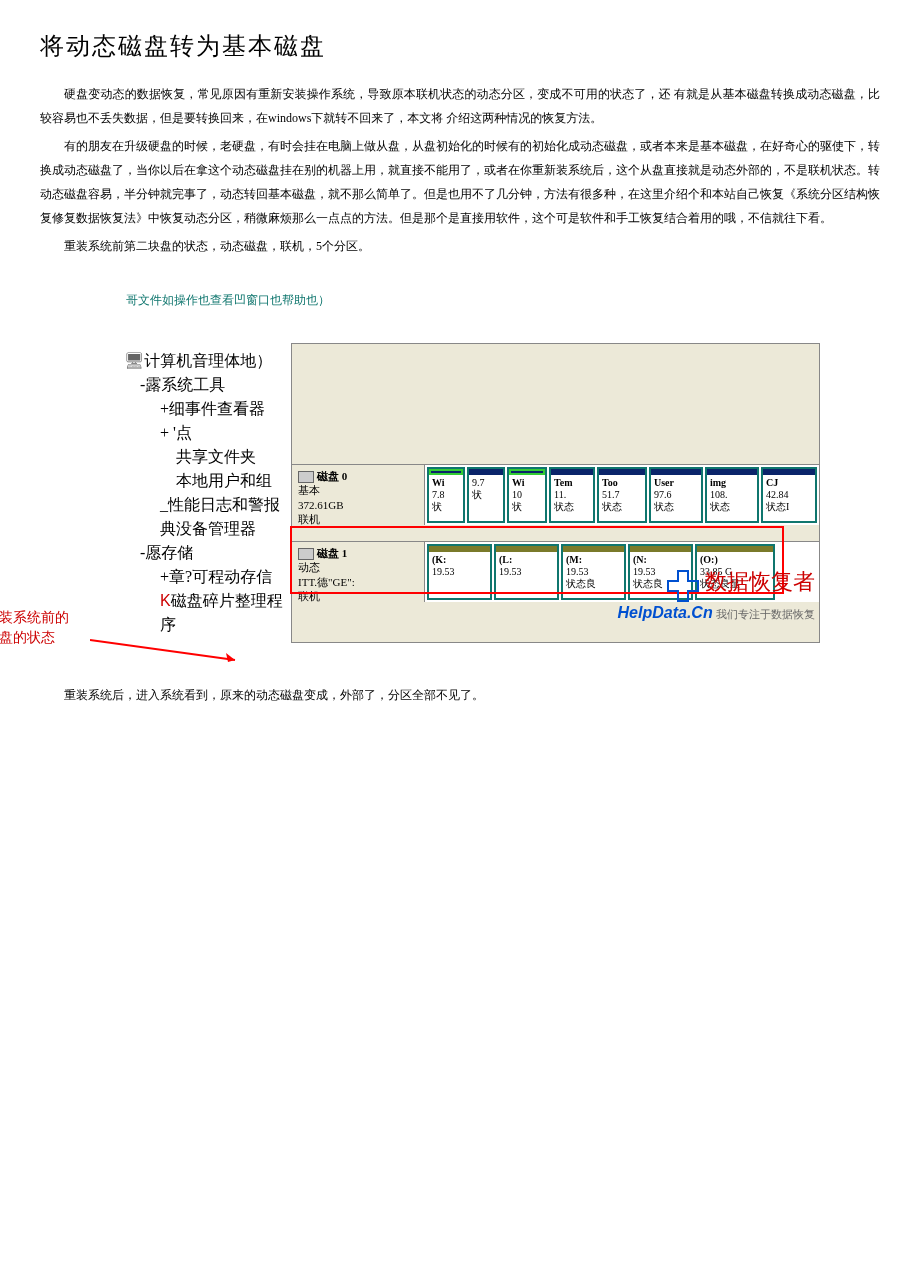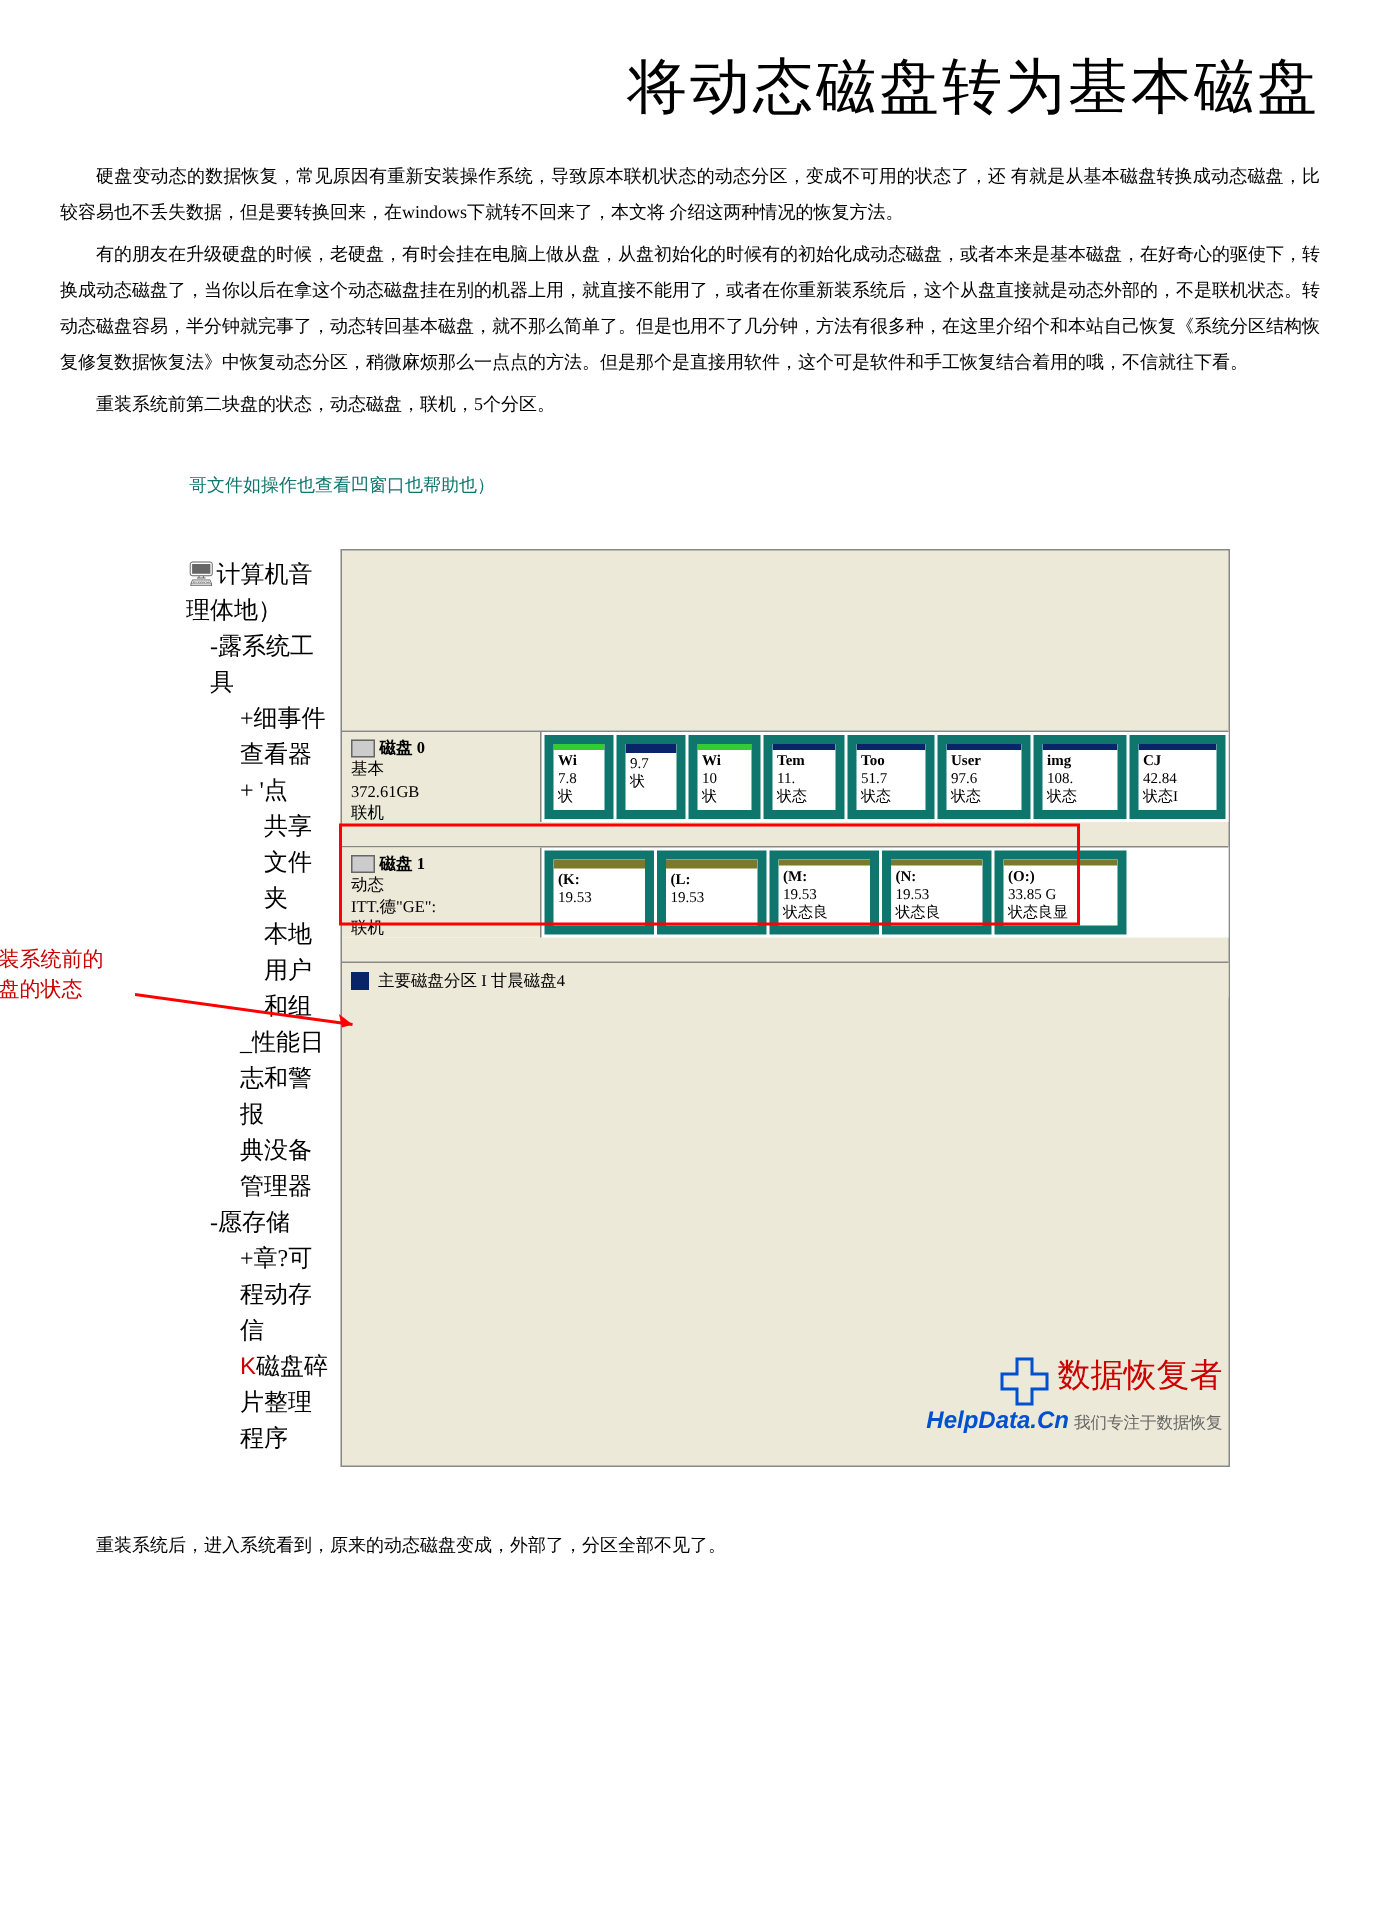--- a/index.html
+++ b/index.html
@@ -6,22 +6,22 @@
     font-family: "SimSun", "宋体", serif;
     margin: 0;
     padding: 20px 40px;
     background: #fff;
     color: #000;
     width: 840px;
   }
   h1 {
     font-family: "SimSun", "宋体", serif;
     font-weight: normal;
-    font-size: 40px;
-    text-align: right;
+    font-size: 24px;
+    text-align: left;
     margin: 10px 0 20px 0;
     letter-spacing: 2px;
   }
   p {
     font-size: 12px;
     line-height: 2.0;
     margin: 0 0 4px 0;
     text-indent: 2em;
     text-align: justify;
   }
@@ -90,21 +90,21 @@
   }
   .disk-head .dn { font-weight: bold; font-family: "SimSun"; }
   .disk-head .di { width:14px;height:10px;display:inline-block;background:#ccc;border:1px solid #666;margin-right:3px;vertical-align:middle;}
   .vols {
     display: flex;
     flex: 1;
     gap: 2px;
     padding: 2px;
   }
   .vol {
-    border: 6px solid #0f766e;
+    border: 2px solid #0f766e;
     font-size: 10px;
     line-height: 1.2;
     padding: 2px 3px;
     overflow: hidden;
     white-space: nowrap;
     background: #fff;
     display: flex;
     flex-direction: column;
   }
   .vol .vtop {
@@ -286,24 +286,20 @@
               </div>
             <div class="vol olive" style="width:70px">
                 <div class="vtop"></div>
                 <b>(O:)</b>
                 <span>33.85 G</span>
                 <span>状态良显</span>
               </div>
           </div>
         </div>
 
-        <div class="legend-row">
-          <span class="swatch sw-blue"></span>
-          <span>主要磁盘分区 I 甘晨磁盘4</span>
-        </div>
       </div>
 
       <div class="redbox" style="left:-2px; top:182px; width:490px; height:64px;"></div>
 
       <div class="watermark">
         <svg class="wmicon" width="34" height="34" viewBox="0 0 34 34">
           <path d="M12 2 h10 v10 h10 v10 h-10 v10 h-10 v-10 h-10 v-10 h10 z" fill="none" stroke="#0050d0" stroke-width="2"></path>
         </svg>
         <span class="big">数据恢复者</span><br>
         <span class="dom">HelpData.Cn</span>

